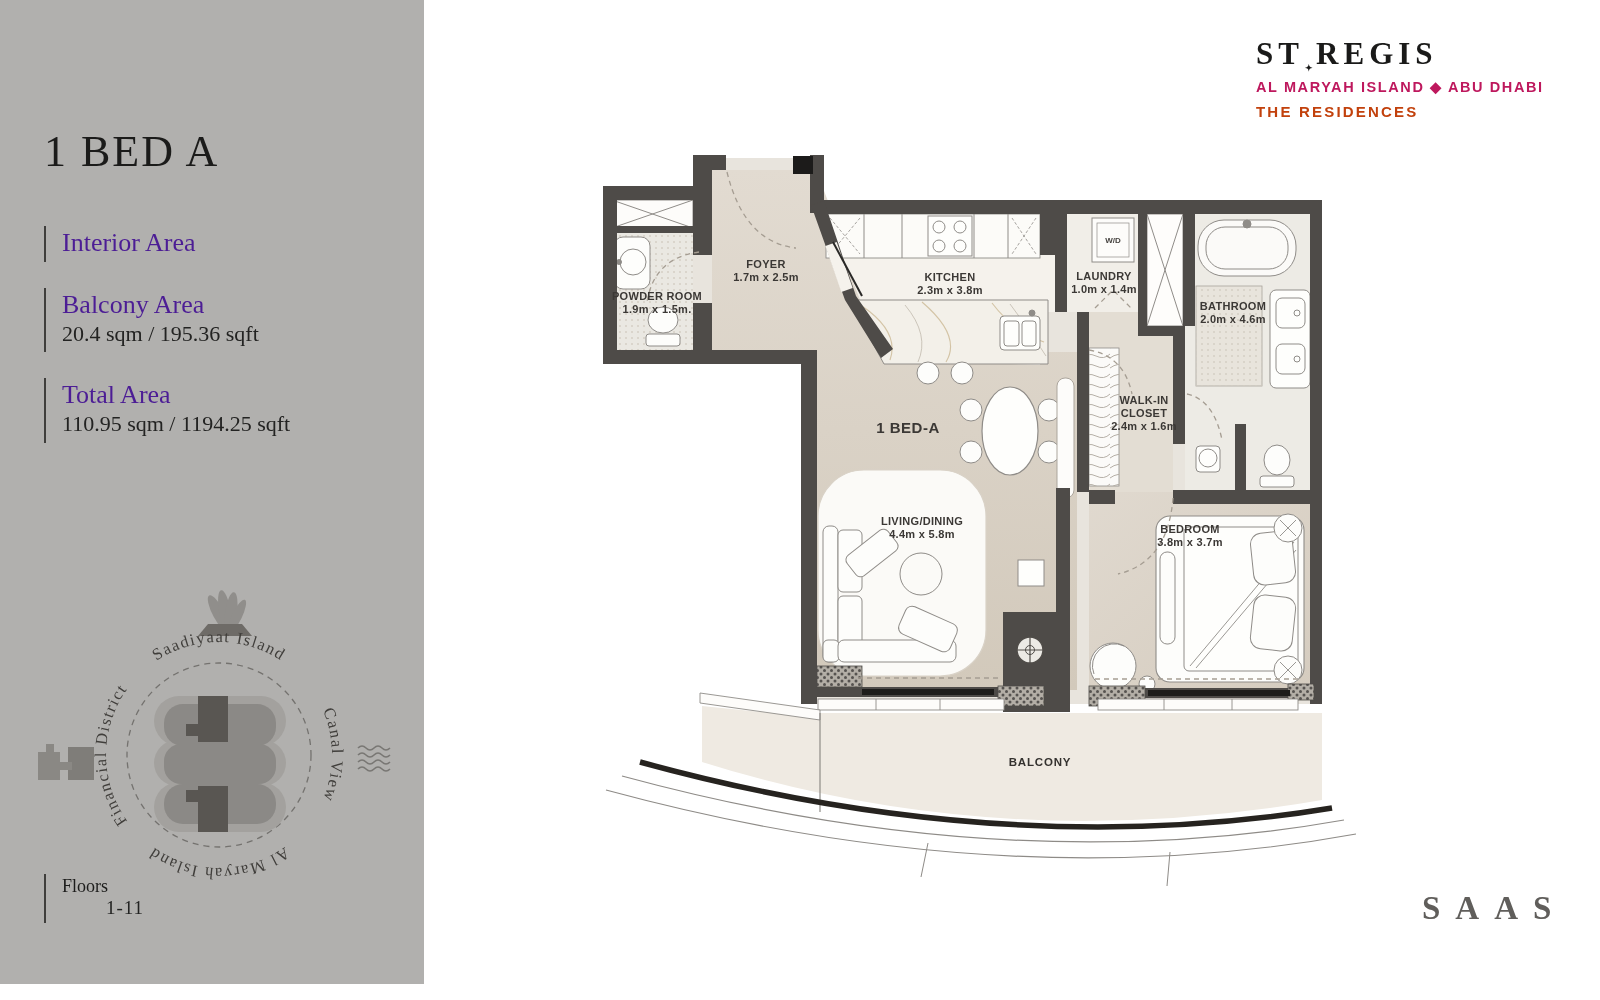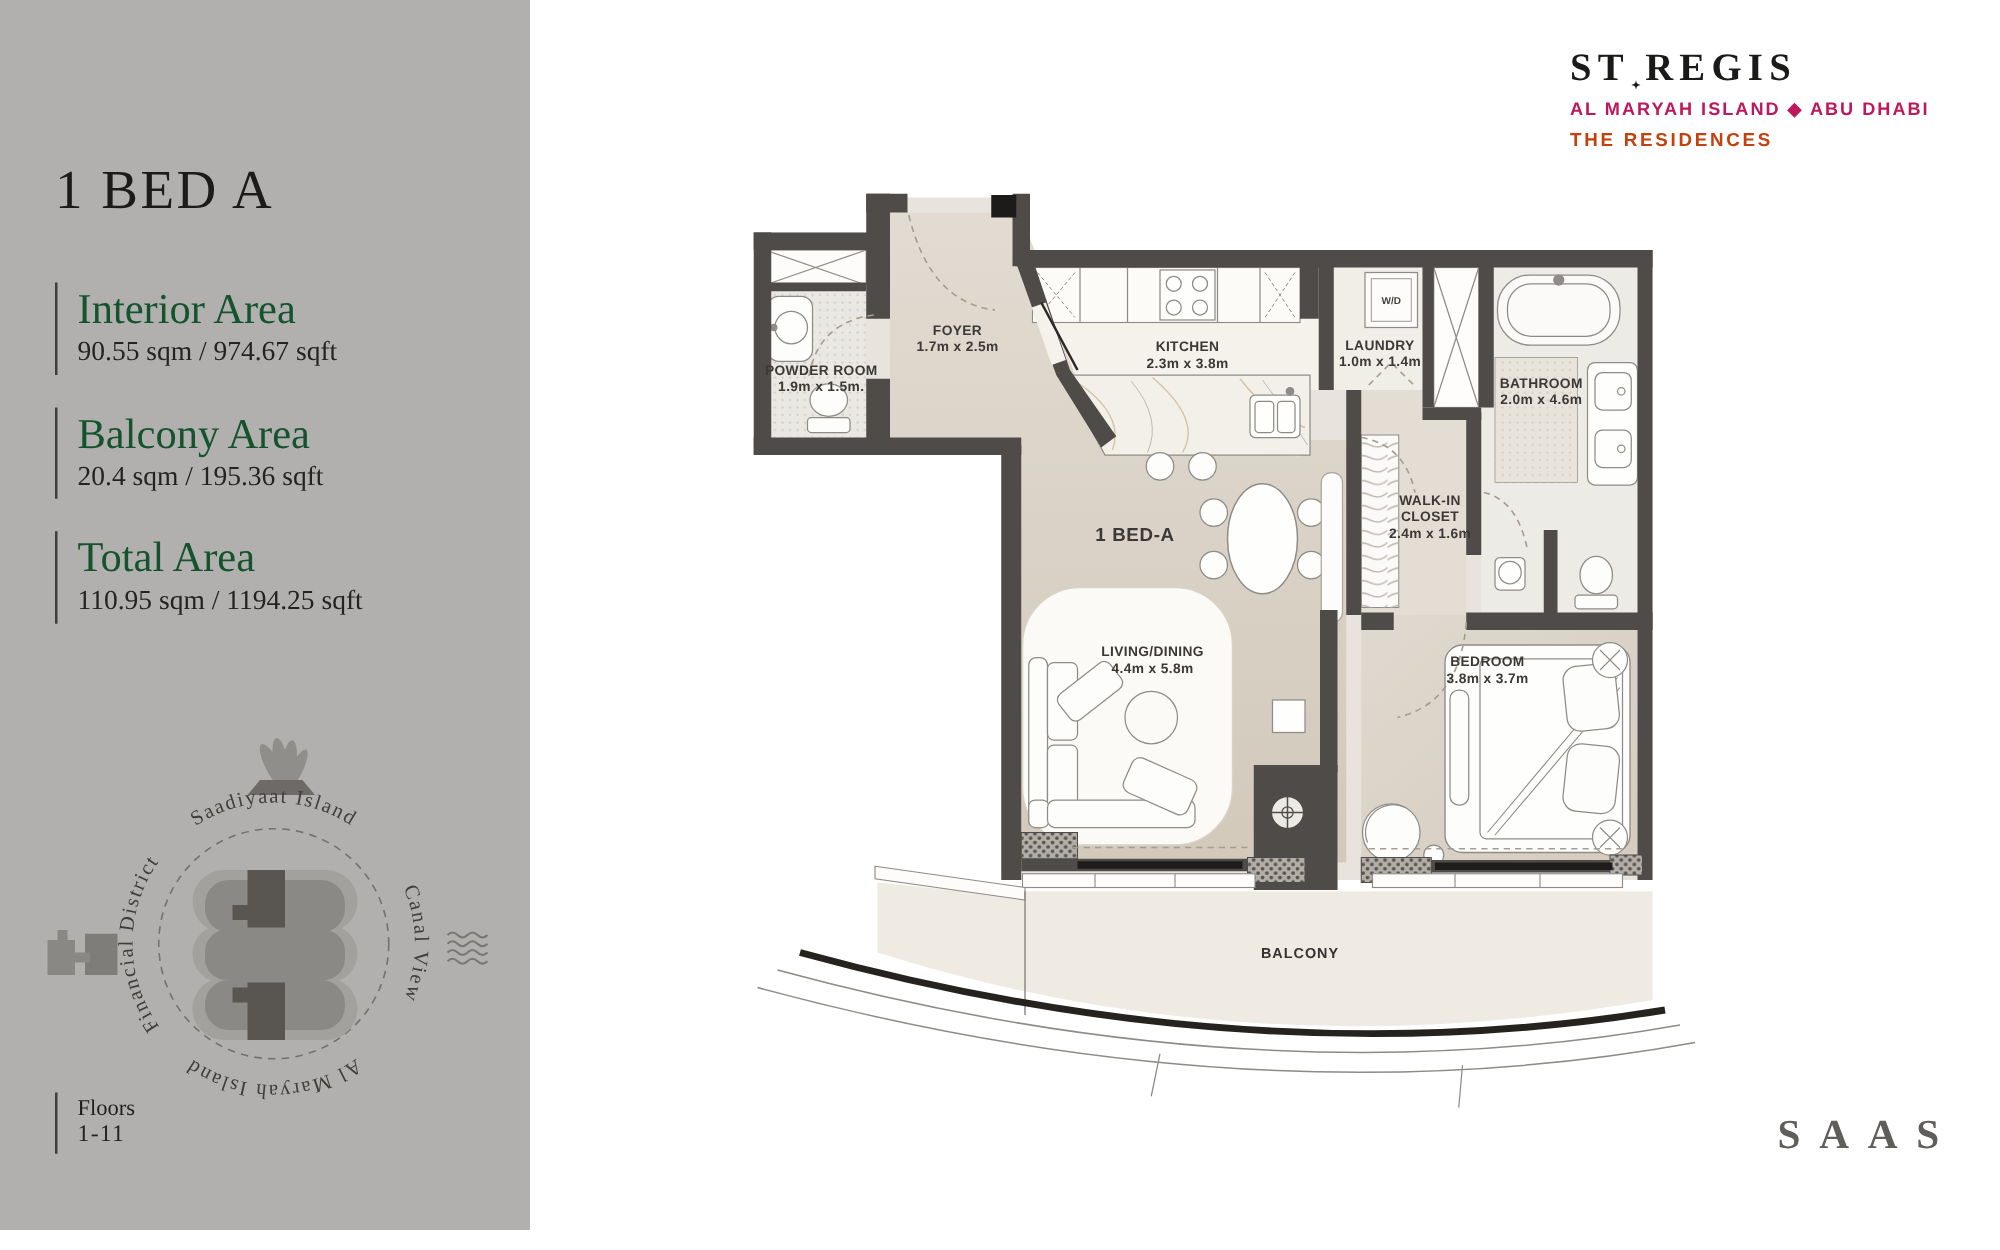--- a/index.html
+++ b/index.html
@@ -4,26 +4,26 @@
 <style>
   html,body{margin:0;padding:0;background:#ffffff;}
   #stage{position:relative;width:1600px;height:1000px;overflow:hidden;
          font-family:"Liberation Serif",serif;background:#ffffff;}
   
   .sidebar{position:absolute;left:0;top:0;width:424px;height:984px;background:#b1b0ae;}
   .unit-title{position:absolute;left:44px;top:126px;font-size:44px;letter-spacing:2px;
               color:#1b1b1a;font-weight:400;}
   .area-list{position:absolute;left:44px;top:226px;}
   .area-block{border-left:2.5px solid #3f3e3c;padding:2px 0 4px 16px;margin-bottom:26px;}
-  .area-label{font-size:34px;color:#14532d;line-height:1.15;}
+  .area-label{font-size:26px;color:#4c1d95;line-height:1.15;}
   .area-value{font-size:22px;color:#232322;line-height:1.3;}
   .floors-block{position:absolute;left:44px;top:874px;border-left:2.5px solid #3f3e3c;
                 padding:2px 0 4px 16px;}
   .floors-label{font-size:18px;color:#1d1d1c;}
-  .floors-value{font-size:19px;color:#232322;letter-spacing:1px;}
+  .floors-value{font-size:19px;color:#232322;letter-spacing:1px;margin-left:44px;}
   .compass{position:absolute;left:26px;top:572px;width:392px;height:400px;}
   
   .brand{position:absolute;left:1256px;top:36px;width:300px;color:#1a1a19;}
   .brand-name{font-size:31px;font-weight:700;letter-spacing:5px;position:relative;}
   .brand-mark{position:absolute;left:49px;top:27px;font-size:9px;letter-spacing:0;}
   .brand-loc{font-family:"Liberation Sans",sans-serif;font-size:14.5px;font-weight:600;
              letter-spacing:1.6px;margin-top:7px;color:#be185d;}
   .brand-div{font-family:"Liberation Sans",sans-serif;font-size:15px;font-weight:800;
              letter-spacing:2.2px;margin-top:8px;color:#c2410c;}
   
@@ -45,21 +45,20 @@
 <body>
 
 <div id="stage">
 
   <div class="sidebar">
     <div class="unit-title">1 BED A</div>
 
     <div class="area-list">
       <div class="area-block">
         <div class="area-label">Interior Area</div>
-        <div class="area-value">90.55 sqm / 974.67 sqft</div>
       </div>
       <div class="area-block">
         <div class="area-label">Balcony Area</div>
         <div class="area-value">20.4 sqm / 195.36 sqft</div>
       </div>
       <div class="area-block">
         <div class="area-label">Total Area</div>
         <div class="area-value">110.95 sqm / 1194.25 sqft</div>
       </div>
     </div>

